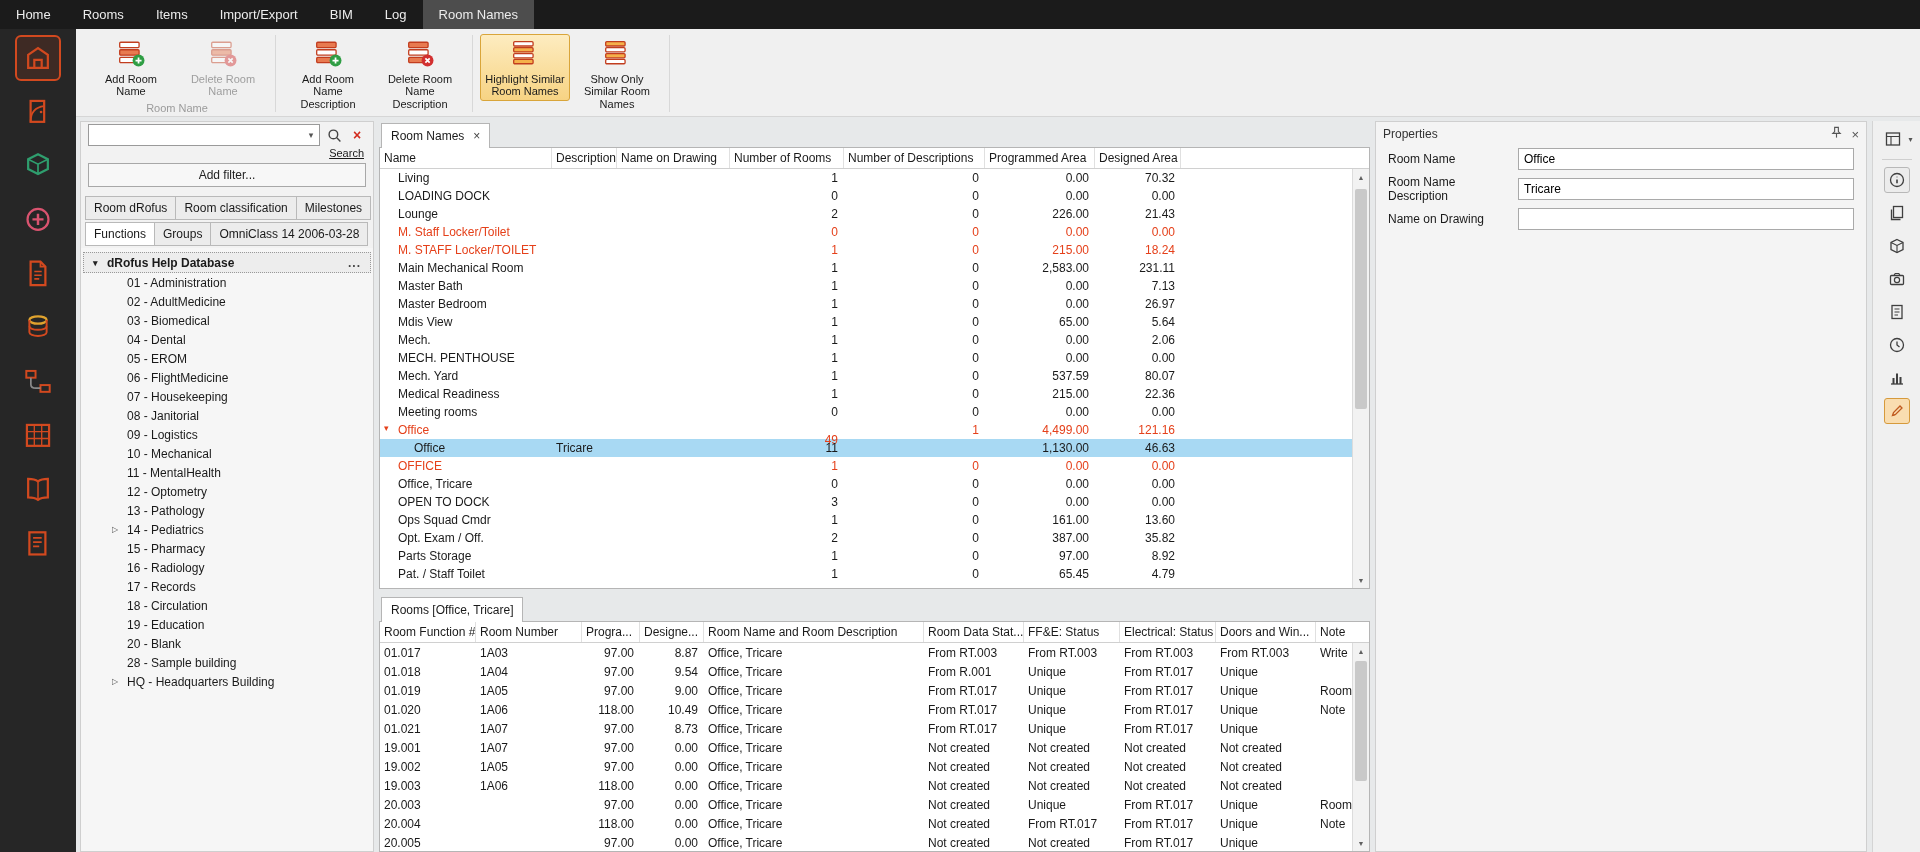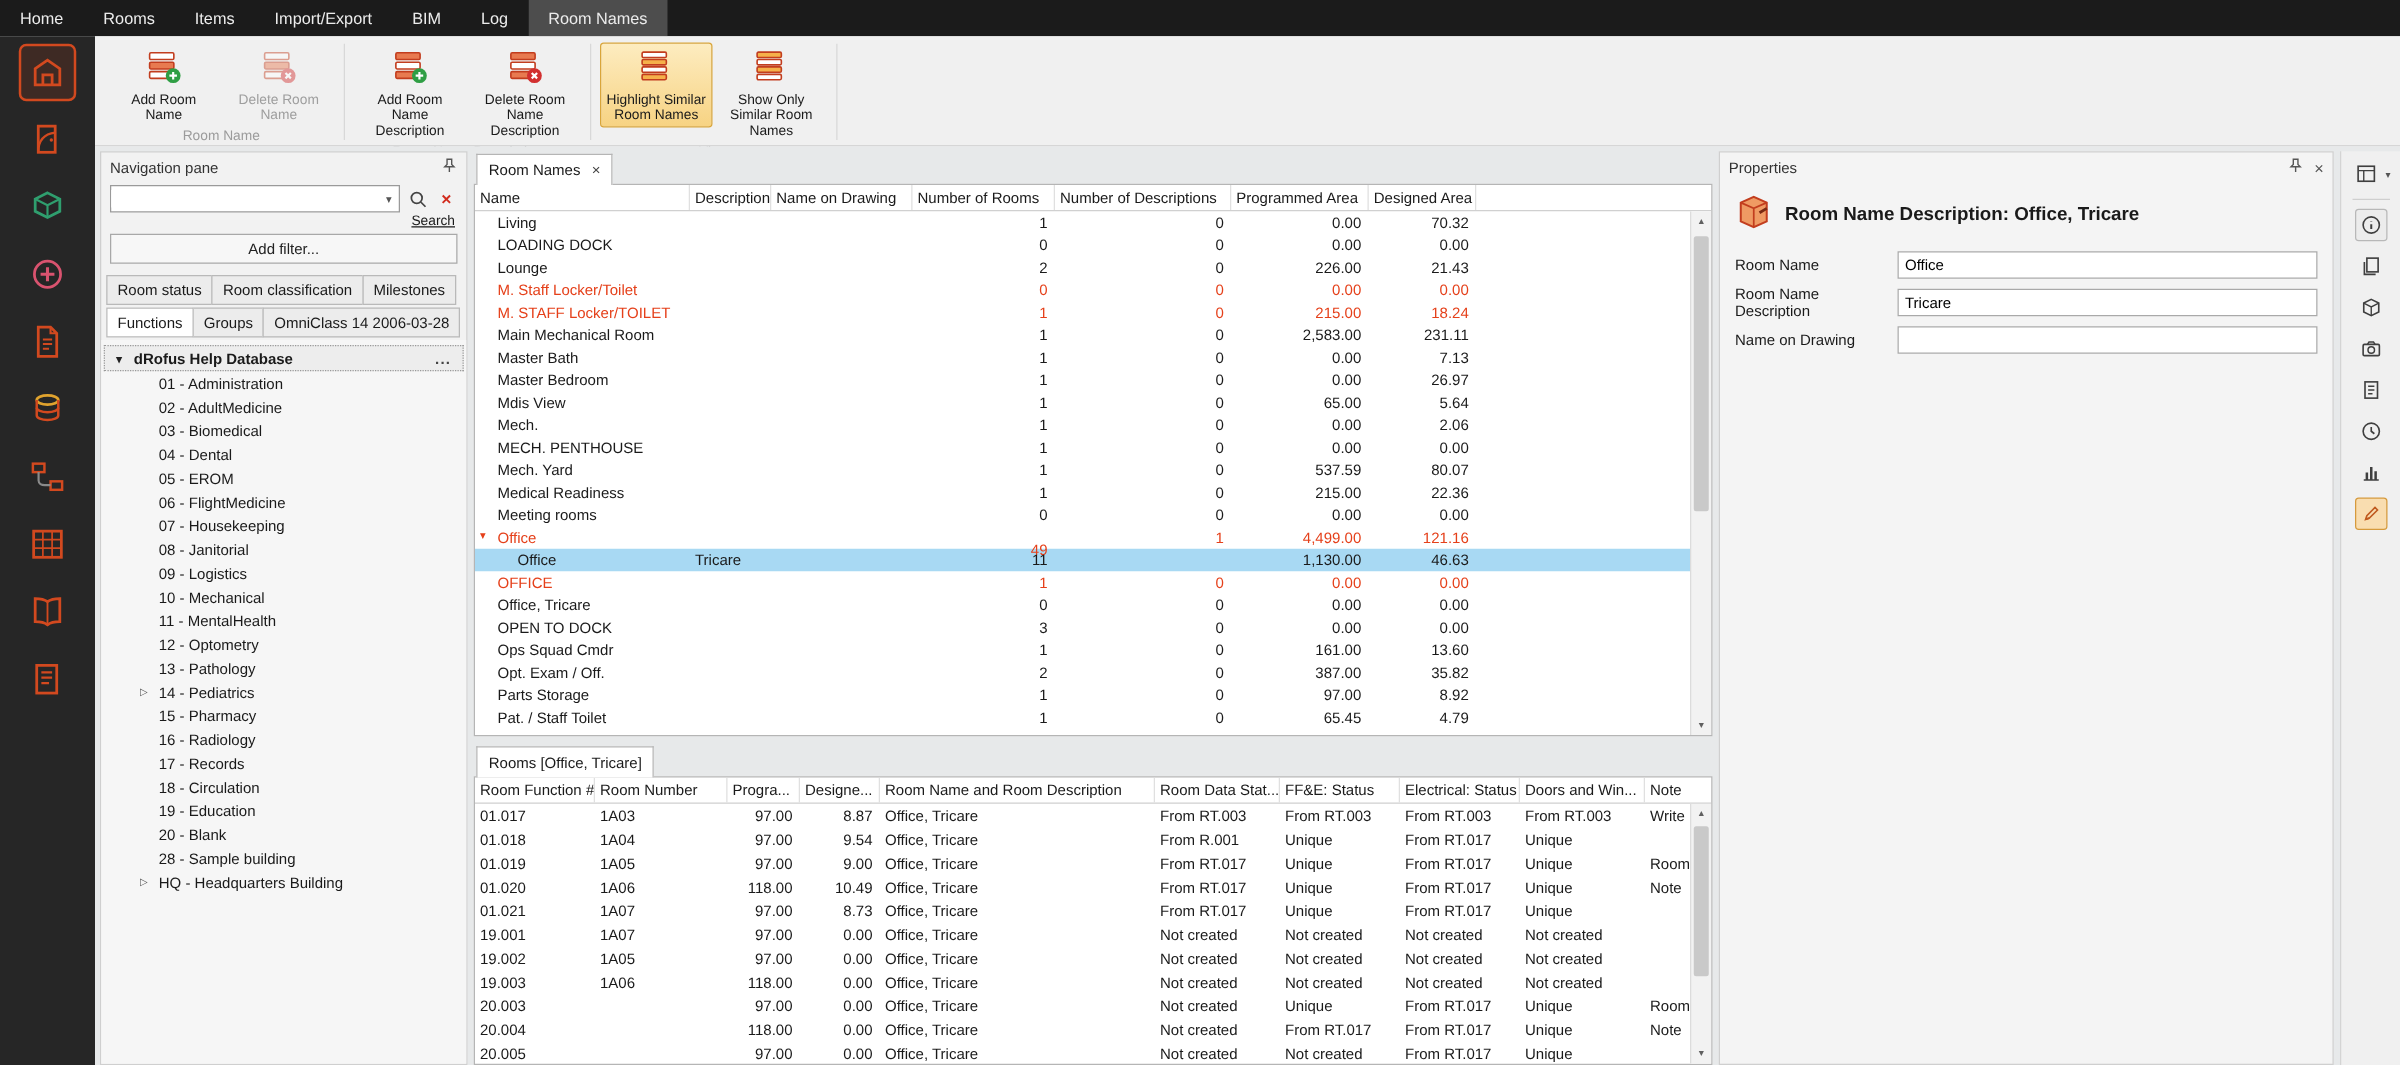--- a/index.html
+++ b/index.html
@@ -264,29 +264,20 @@
                 <div class="rb-label">Show Only Similar Room Names</div>
               </div>
             </div>
             <div class="ribbon-group-label">View</div>
           </div>
           <div class="ribbon-sep"></div>
         </div>
       <div id="workspace">
 
         <div id="nav-pane" class="pane">
-          <div class="pane-header">
-            <span>Navigation pane</span>
-            <span class="hdr-icons">
-                <span><svg width="13" height="13" viewBox="0 0 14 14">
-                    <path d="M5 1.5h4v4.5l2 2H3l2-2z" fill="none" stroke="#555" stroke-width="1.2"></path>
-                    <path d="M7 8v4.5" stroke="#555" stroke-width="1.2"></path>
-                  </svg></span>
-              </span>
-          </div>
           <div class="search-row">
             <div class="search-combo">
               <input value="" style="">
               <span class="combo-caret">▾</span>
             </div>
             <span class="search-btn">
                 <svg width="15" height="15" viewBox="0 0 15 15">
                   <circle cx="6.4" cy="6.4" r="4.3" fill="none" stroke="#444" stroke-width="1.4"></circle>
                   <path d="M9.8 9.8L13.4 13.4" stroke="#444" stroke-width="1.4"></path>
                 </svg>
@@ -295,21 +286,21 @@
           </div>
           <div class="search-link-row">
             <span>Search</span>
           </div>
           <div class="filter-row">
             <div class="add-filter">
                 <span>Add filter...</span>
               </div>
           </div>
           <div class="nav-tabs" id="filter-tabs">
-              <div class="nav-tab">Room status</div>
+              <div class="nav-tab">Room dRofus</div>
               <div class="nav-tab">Room classification</div>
               <div class="nav-tab">Milestones</div>
             </div>
           <div class="nav-tabs" id="class-tabs">
               <div class="nav-tab active">Functions</div>
               <div class="nav-tab">Groups</div>
               <div class="nav-tab">OmniClass 14 2006-03-28</div>
             </div>
           <div id="tree">
             <div class="tree-root">
@@ -888,28 +879,20 @@
           <div class="pane-header">
             <span>Properties</span>
             <span class="hdr-icons">
               <span><svg width="13" height="13" viewBox="0 0 14 14">
                     <path d="M5 1.5h4v4.5l2 2H3l2-2z" fill="none" stroke="#555" stroke-width="1.2"></path>
                     <path d="M7 8v4.5" stroke="#555" stroke-width="1.2"></path>
                   </svg></span>
               <span class="close-x">×</span>
             </span>
           </div>
-          <div class="prop-title-row">
-            <span><svg width="30" height="30" viewBox="0 0 26 26">
-                  <path d="M4 7 13 3l9 4v13l-9 4-9-4z" fill="#ef9a63" stroke="#c23d1e" stroke-width="1.4"></path>
-                  <path d="M4 7l9 4 9-4M13 11v13" fill="none" stroke="#c23d1e" stroke-width="1.2"></path>
-                  <path d="M17 14l5-3" stroke="#7a2a12" stroke-width="2"></path>
-                </svg></span>
-            <span class="prop-title">Room Name Description: Office, Tricare</span>
-          </div>
           <div class="prop-fields" id="prop-fields">
               <div class="prop-field">
                 <span class="prop-label">Room Name</span>
                 <input type="text" value="Office" style="">
               </div>
               <div class="prop-field">
                 <span class="prop-label">Room Name Description</span>
                 <input type="text" value="Tricare" style="">
               </div>
               <div class="prop-field">

